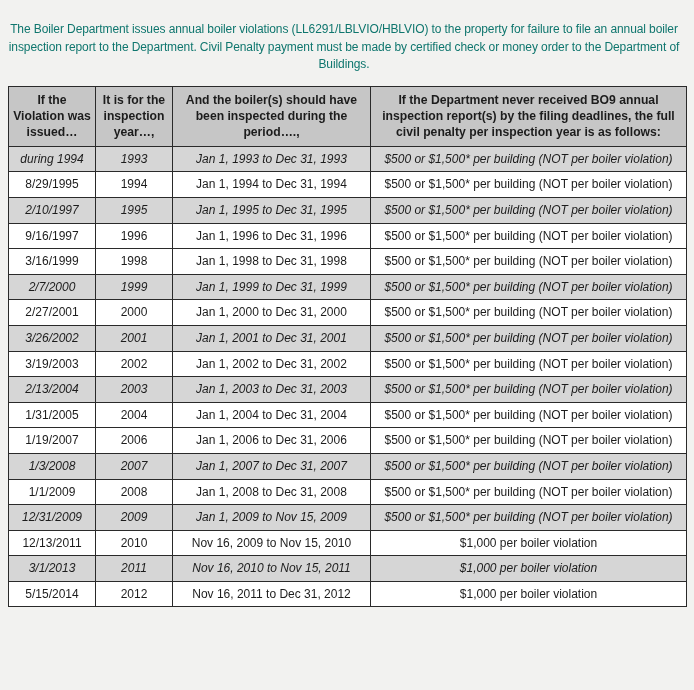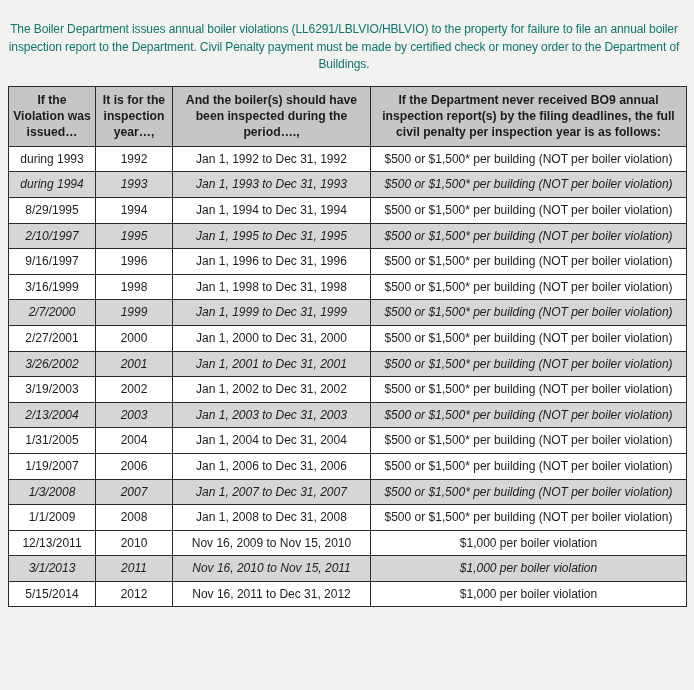--- a/index.html
+++ b/index.html
@@ -89,26 +89,20 @@
     </colgroup>
     <thead>
       <tr>
         <th>If the Violation was issued…</th>
         <th>It is for the inspection year…,</th>
         <th>And the boiler(s) should have been inspected during the period….,</th>
         <th>If the Department never received BO9 annual inspection report(s) by the filing deadlines, the full civil penalty per inspection year is as follows:</th>
       </tr>
     </thead>
     <tbody id="table-body">
-        <tr class="plain">
-          <td>during 1993</td>
-          <td>1992</td>
-          <td>Jan 1, 1992 to Dec 31, 1992</td>
-          <td>$500 or $1,500* per building (NOT per boiler violation)</td>
-        </tr>
         <tr class="alt">
           <td>during 1994</td>
           <td>1993</td>
           <td>Jan 1, 1993 to Dec 31, 1993</td>
           <td>$500 or $1,500* per building (NOT per boiler violation)</td>
         </tr>
         <tr class="plain">
           <td>8/29/1995</td>
           <td>1994</td>
           <td>Jan 1, 1994 to Dec 31, 1994</td>
@@ -177,20 +171,26 @@
         <tr class="alt">
           <td>1/3/2008</td>
           <td>2007</td>
           <td>Jan 1, 2007 to Dec 31, 2007</td>
           <td>$500 or $1,500* per building (NOT per boiler violation)</td>
         </tr>
         <tr class="plain">
           <td>1/1/2009</td>
           <td>2008</td>
           <td>Jan 1, 2008 to Dec 31, 2008</td>
+          <td>$500 or $1,500* per building (NOT per boiler violation)</td>
+        </tr>
+        <tr class="alt">
+          <td>12/31/2009</td>
+          <td>2009</td>
+          <td>Jan 1, 2009 to Nov 15, 2009</td>
           <td>$500 or $1,500* per building (NOT per boiler violation)</td>
         </tr>
         <tr class="plain">
           <td>12/13/2011</td>
           <td>2010</td>
           <td>Nov 16, 2009 to Nov 15, 2010</td>
           <td>$1,000 per boiler violation</td>
         </tr>
         <tr class="alt">
           <td>3/1/2013</td>

